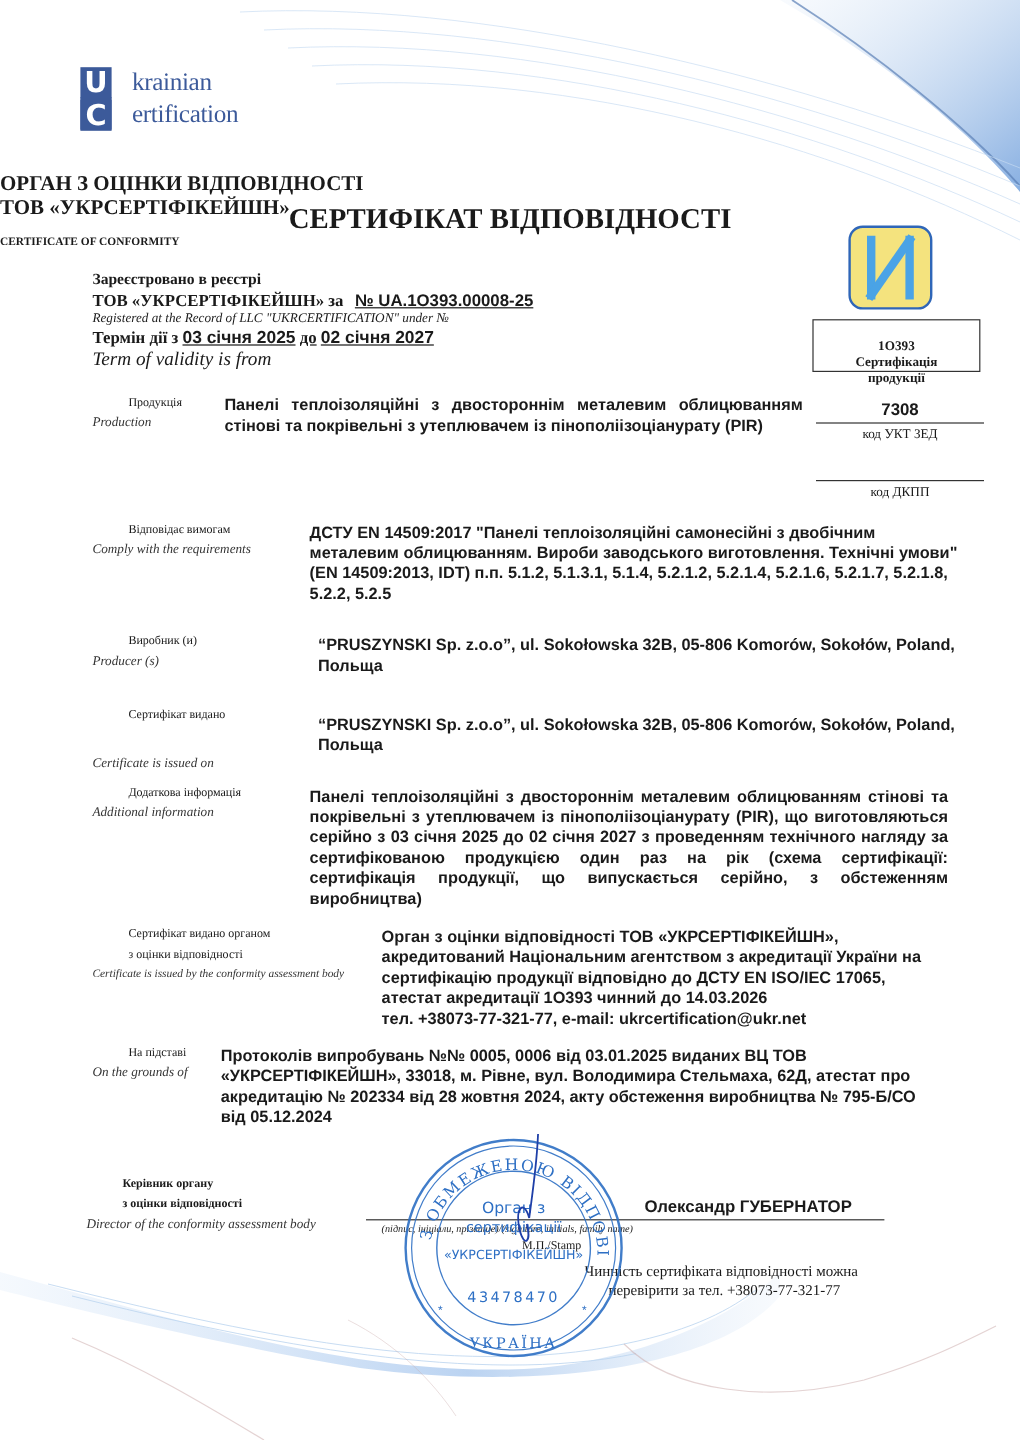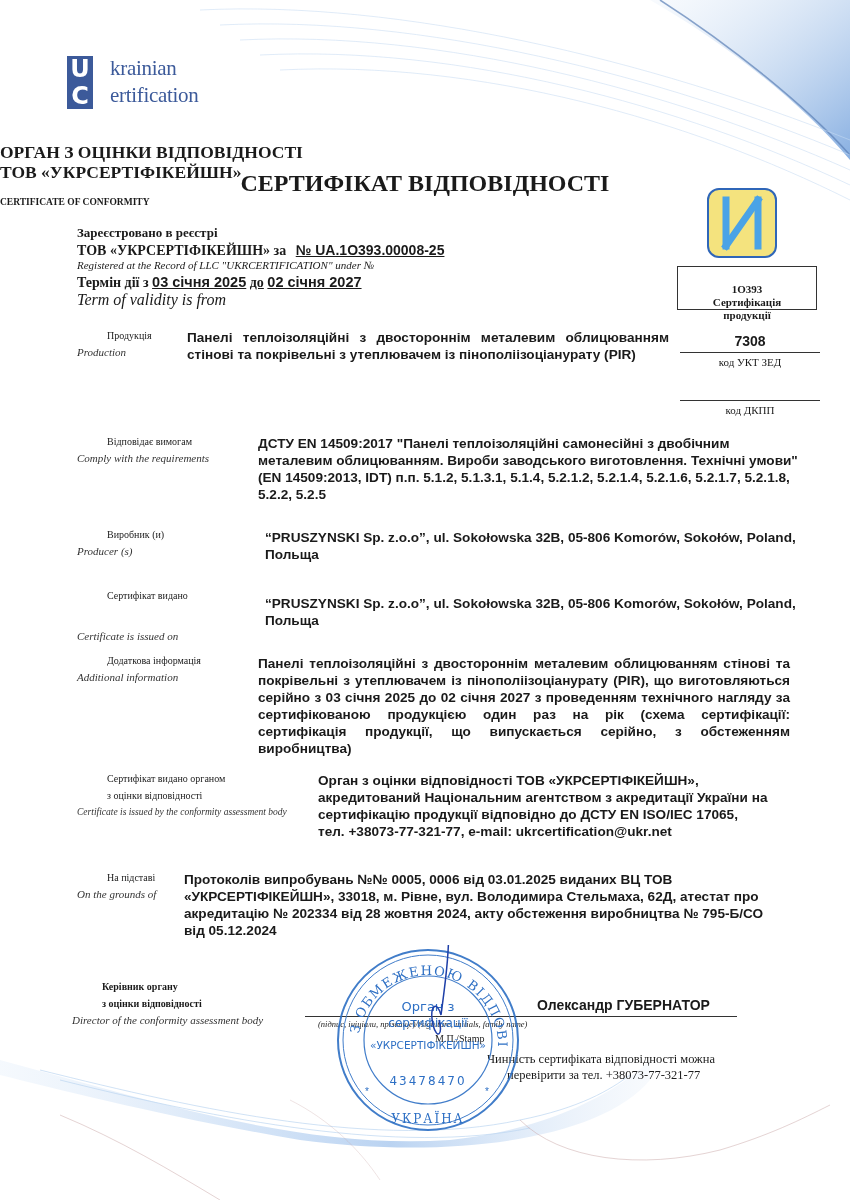--- a/index.html
+++ b/index.html
@@ -164,20 +164,21 @@
 <div class="abs label-en" style="left:77px; top:671px;">Additional information</div>
 <div class="abs content justify" style="left:258px; top:655px; width:532px;">Панелі теплоізоляційні  з двостороннім металевим облицюванням стінові та покрівельні з утеплювачем із пінополіізоціанурату (PIR), що виготовляються серійно з 03 січня 2025 до 02 січня 2027 з проведенням технічного нагляду за сертифікованою продукцією один раз на рік (схема сертифікації: сертифікація продукції, що випускається серійно, з обстеженням виробництва)</div>
 
 <div class="abs label-ua" style="left:77px; top:773px;">Сертифікат видано органом</div>
 <div class="abs label-ua" style="left:77px; top:790px;">з оцінки відповідності</div>
 <div class="abs label-en" style="left:77px; top:807px; font-size:9.5px;">Certificate is issued by the conformity assessment body</div>
 <div class="abs content" style="left:318px; top:772px; width:500px;">
   <div>Орган з оцінки відповідності ТОВ «УКРСЕРТІФІКЕЙШН»,</div>
   <div>акредитований Національним агентством з акредитації України на</div>
   <div>сертифікацію продукції відповідно до ДСТУ EN ISO/IEC 17065,</div>
+  <div>атестат акредитації 1O393 чинний до 14.03.2026</div>
   <div>тел. +38073-77-321-77, e-mail: ukrcertification@ukr.net</div>
 </div>
 
 <div class="abs label-ua" style="left:77px; top:872px;">На підставі</div>
 <div class="abs label-en" style="left:77px; top:888px;">On the grounds of</div>
 <div class="abs content" style="left:184px; top:871px; width:640px; white-space:nowrap;">
   <div>Протоколів випробувань №№ 0005, 0006 від 03.01.2025 виданих ВЦ ТОВ</div>
   <div>«УКРСЕРТІФІКЕЙШН», 33018, м. Рівне, вул. Володимира Стельмаха, 62Д, атестат про</div>
   <div>акредитацію № 202334 від 28 жовтня 2024, акту обстеження виробництва № 795-Б/СО</div>
   <div>від 05.12.2024</div>

